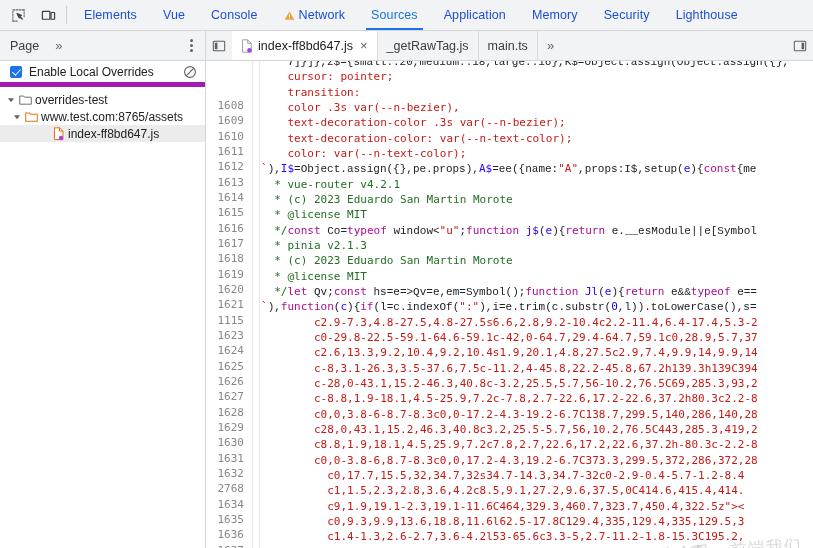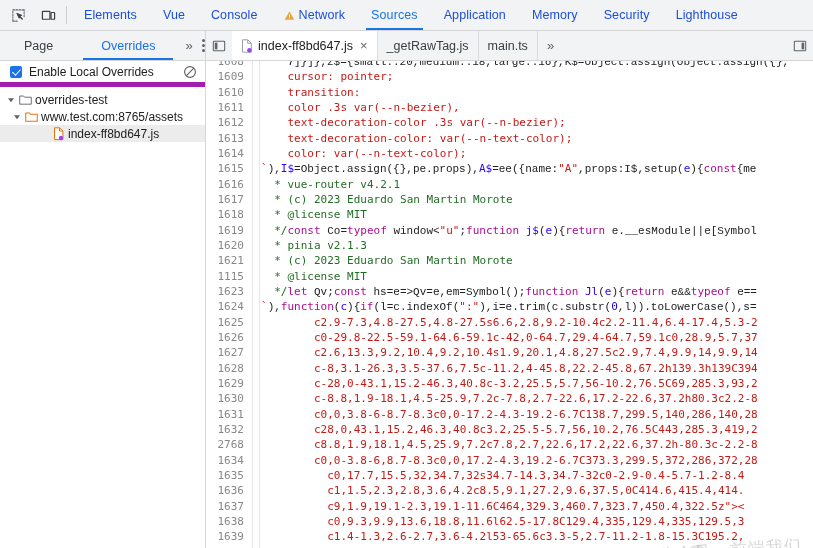--- a/index.html
+++ b/index.html
@@ -60,21 +60,21 @@
     font-size: 12px;
   }
   .nav-tabs-pane {
     width: 206px; min-width: 206px;
     display: flex; align-items: center;
     border-right: 1px solid #d6d6d6;
     background: #f1f3f4;
     position: relative;
   }
   .nav-tab {
-    padding: 0 24px;
+    padding: 0 10px;
     height: 29px;
     display: flex; align-items: center;
     color: #3c4043; font-size: 12.5px; cursor: pointer;
     position: relative;
   }
   .nav-tab.selected { color: #1a73e8; }
   .nav-tab.selected::after {
     content: ""; position: absolute; left: 6px; right: 6px; bottom: 0; height: 2px; background: #1a73e8;
   }
   .chev-more { color: #5f6368; font-size: 13px; padding: 0 6px; cursor: pointer; letter-spacing: -1px; }
@@ -156,20 +156,21 @@
   .code-scroll { position: absolute; top: -7px; left: 0; right: 0; bottom: 0; }
   .code-line {
     display: flex; align-items: flex-start;
     height: 15.34px; white-space: pre;
   }
   .lnum {
     width: 46px; min-width: 46px;
     text-align: right; padding-right: 8px;
     color: #888888; font-size: 11px;
     user-select: none;
+    margin-top: 44px;
   }
   .gutter-div {
     width: 1px; min-width: 1px; align-self: stretch; background: #e8e8e8; margin-right: 0px;
   }
   .ltext { padding-left: 8px; color: #202124; overflow: hidden; flex:1; }
 
   
   .t-str  { color: #c41a16; }
   .t-css  { color: #c41a16; }
   .t-cmt  { color: #236e25; }
@@ -265,23 +266,20 @@
           <span>Lighthouse</span>
         </div>
       </div>
   </div>
 
   <div class="second-row">
 
     <div class="nav-tabs-pane">
       <div class="nav-tab">
         <span>Page</span>
-      </div>
-      <div class="nav-tab selected">
-        <span>Overrides</span>
       </div>
       <div class="chev-more">»</div>
       <div class="kebab">
           <i></i>
           <i></i>
           <i></i>
         </div>
     </div>
 
     <div class="file-tabs-pane">

